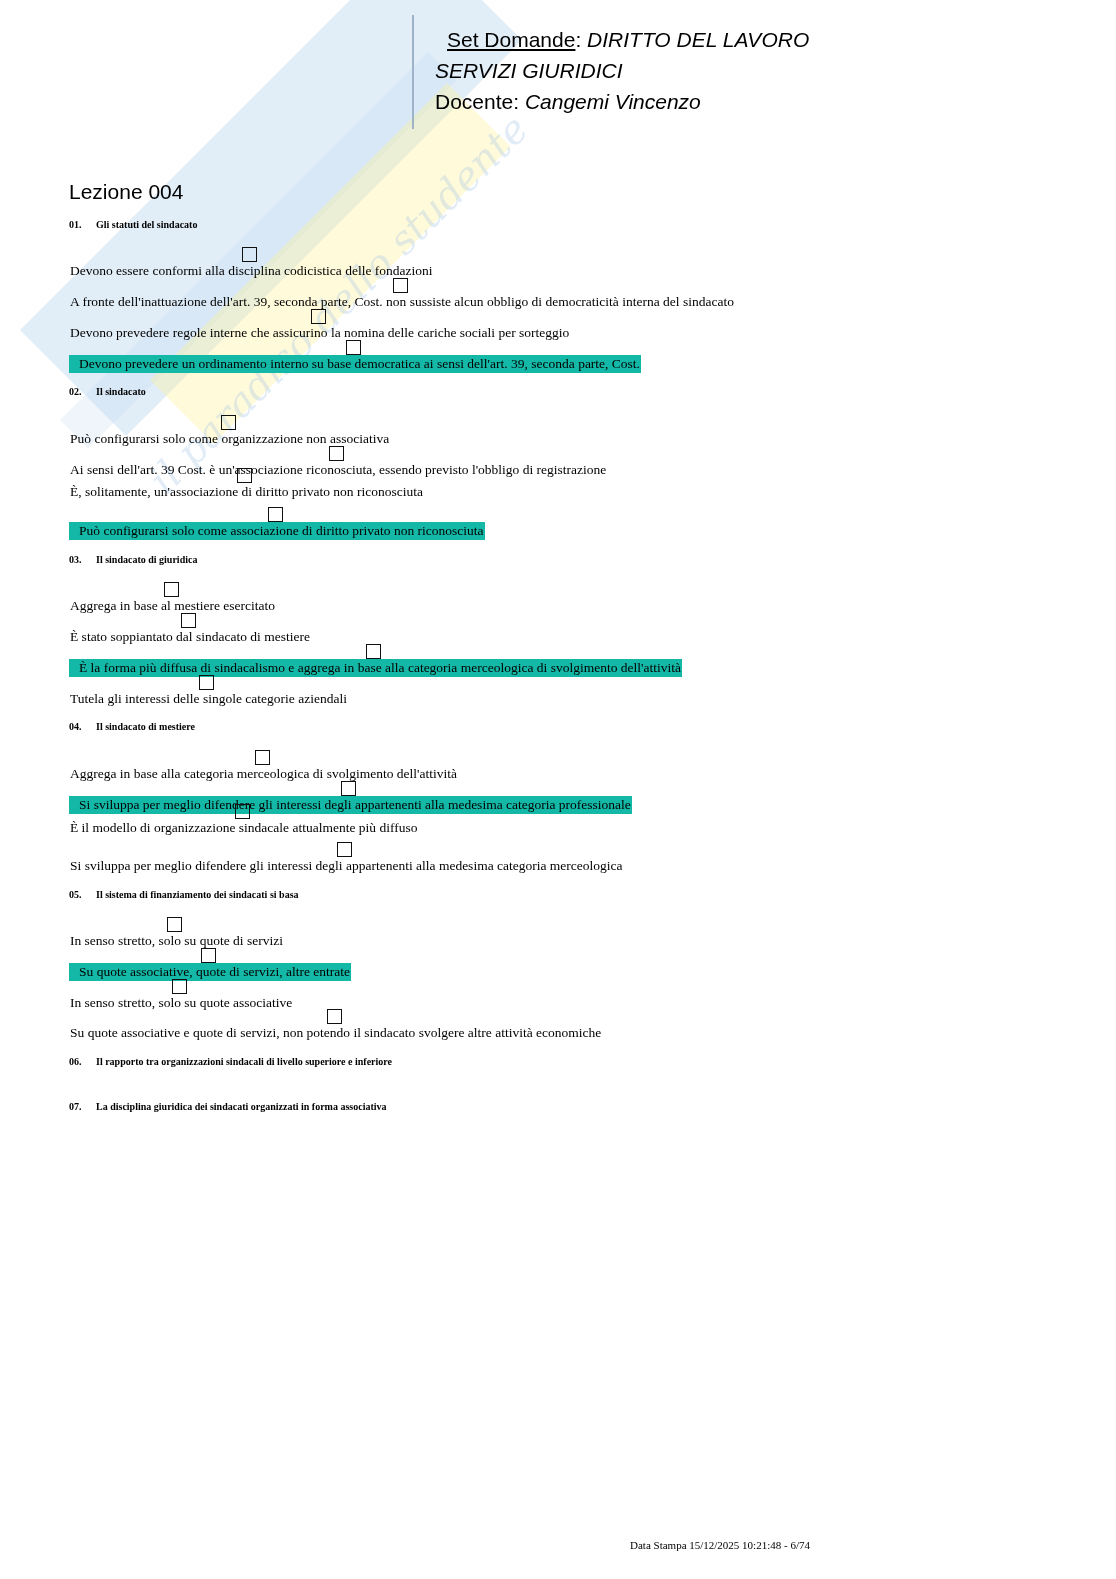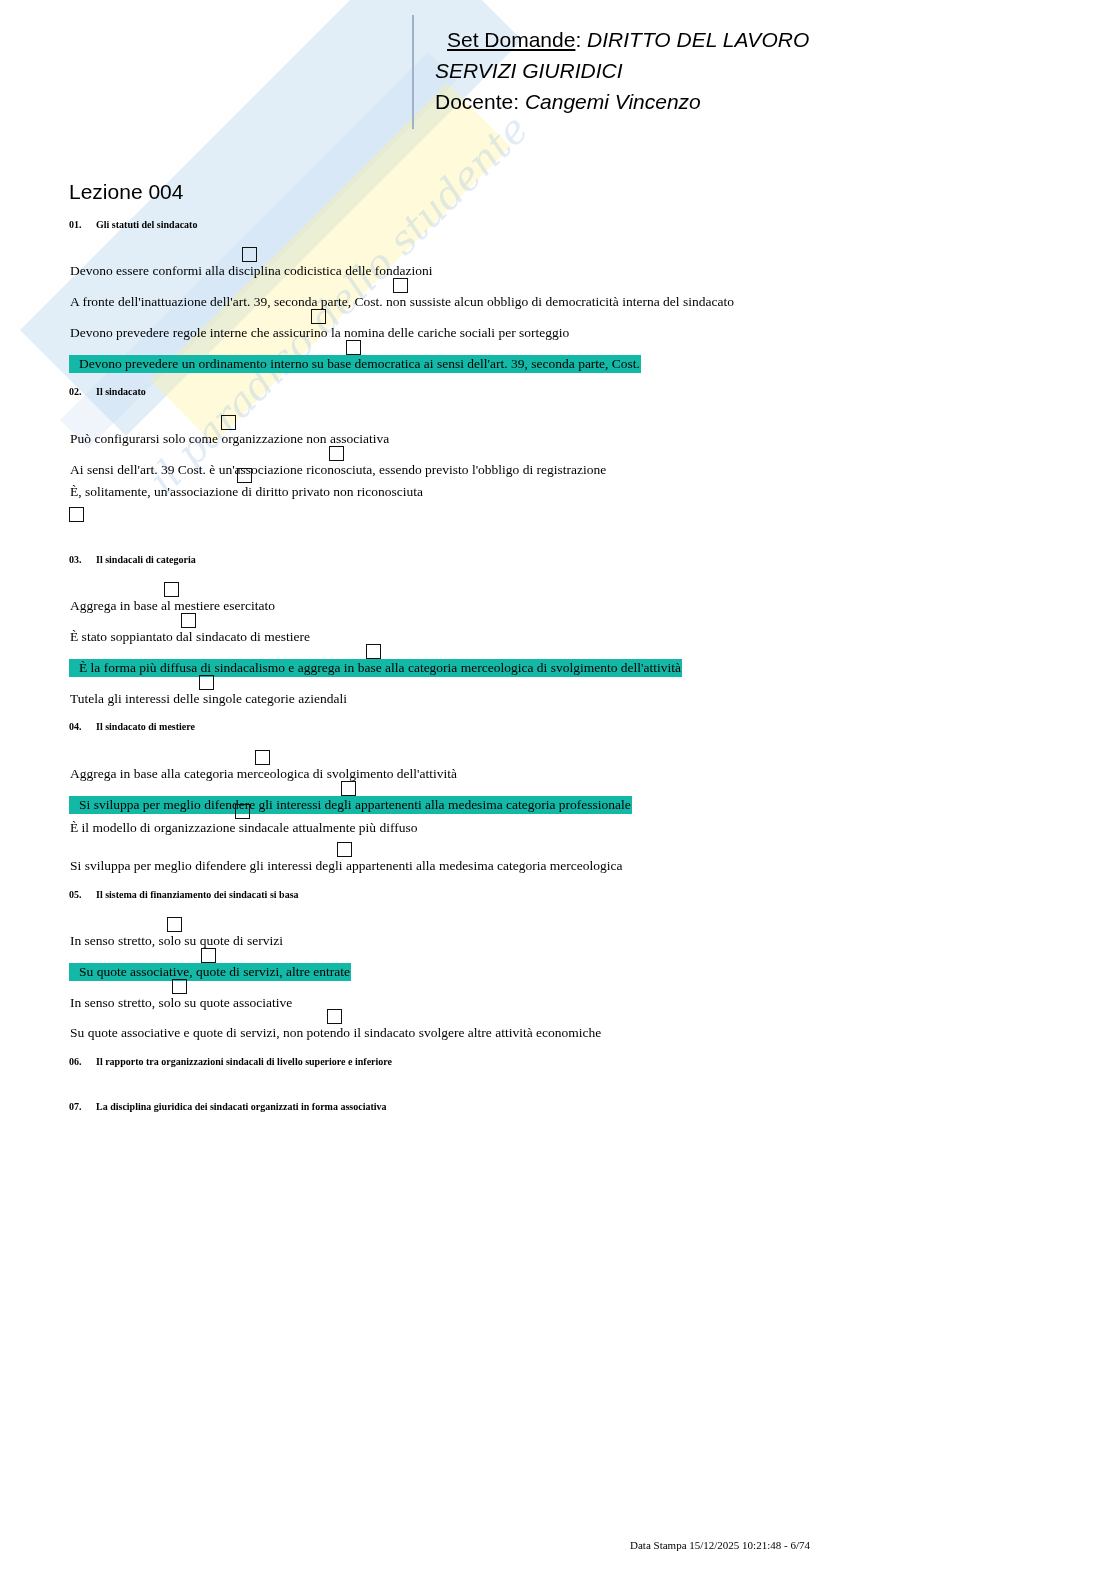--- a/index.html
+++ b/index.html
@@ -83,23 +83,24 @@
   <div class="opt" style="top:446px">
       <span class="cb"></span>
       <span class="opt-text">Ai sensi dell'art. 39 Cost. è un'associazione riconosciuta, essendo previsto l'obbligo di registrazione</span>
     </div>
   <div class="opt" style="top:468px">
       <span class="cb"></span>
       <span class="opt-text">È, solitamente, un'associazione di diritto privato non riconosciuta</span>
     </div>
   <div class="opt hl" style="top:507px">
       <span class="cb"></span>
+      <span class="opt-text">Può configurarsi solo come associazione di diritto privato non riconosciuta</span>
     </div>
 
-  <div class="q" style="top:554px"><span class="num">03.</span><span>Il sindacali di categoria</span></div>
+  <div class="q" style="top:554px"><span class="num">03.</span><span>Il sindacato di giuridica</span></div>
   <div class="opt" style="top:582px">
       <span class="cb"></span>
       <span class="opt-text">Aggrega in base al mestiere esercitato</span>
     </div>
   <div class="opt" style="top:613px">
       <span class="cb"></span>
       <span class="opt-text">È stato soppiantato dal sindacato di mestiere</span>
     </div>
   <div class="opt hl" style="top:644px">
       <span class="cb"></span>

